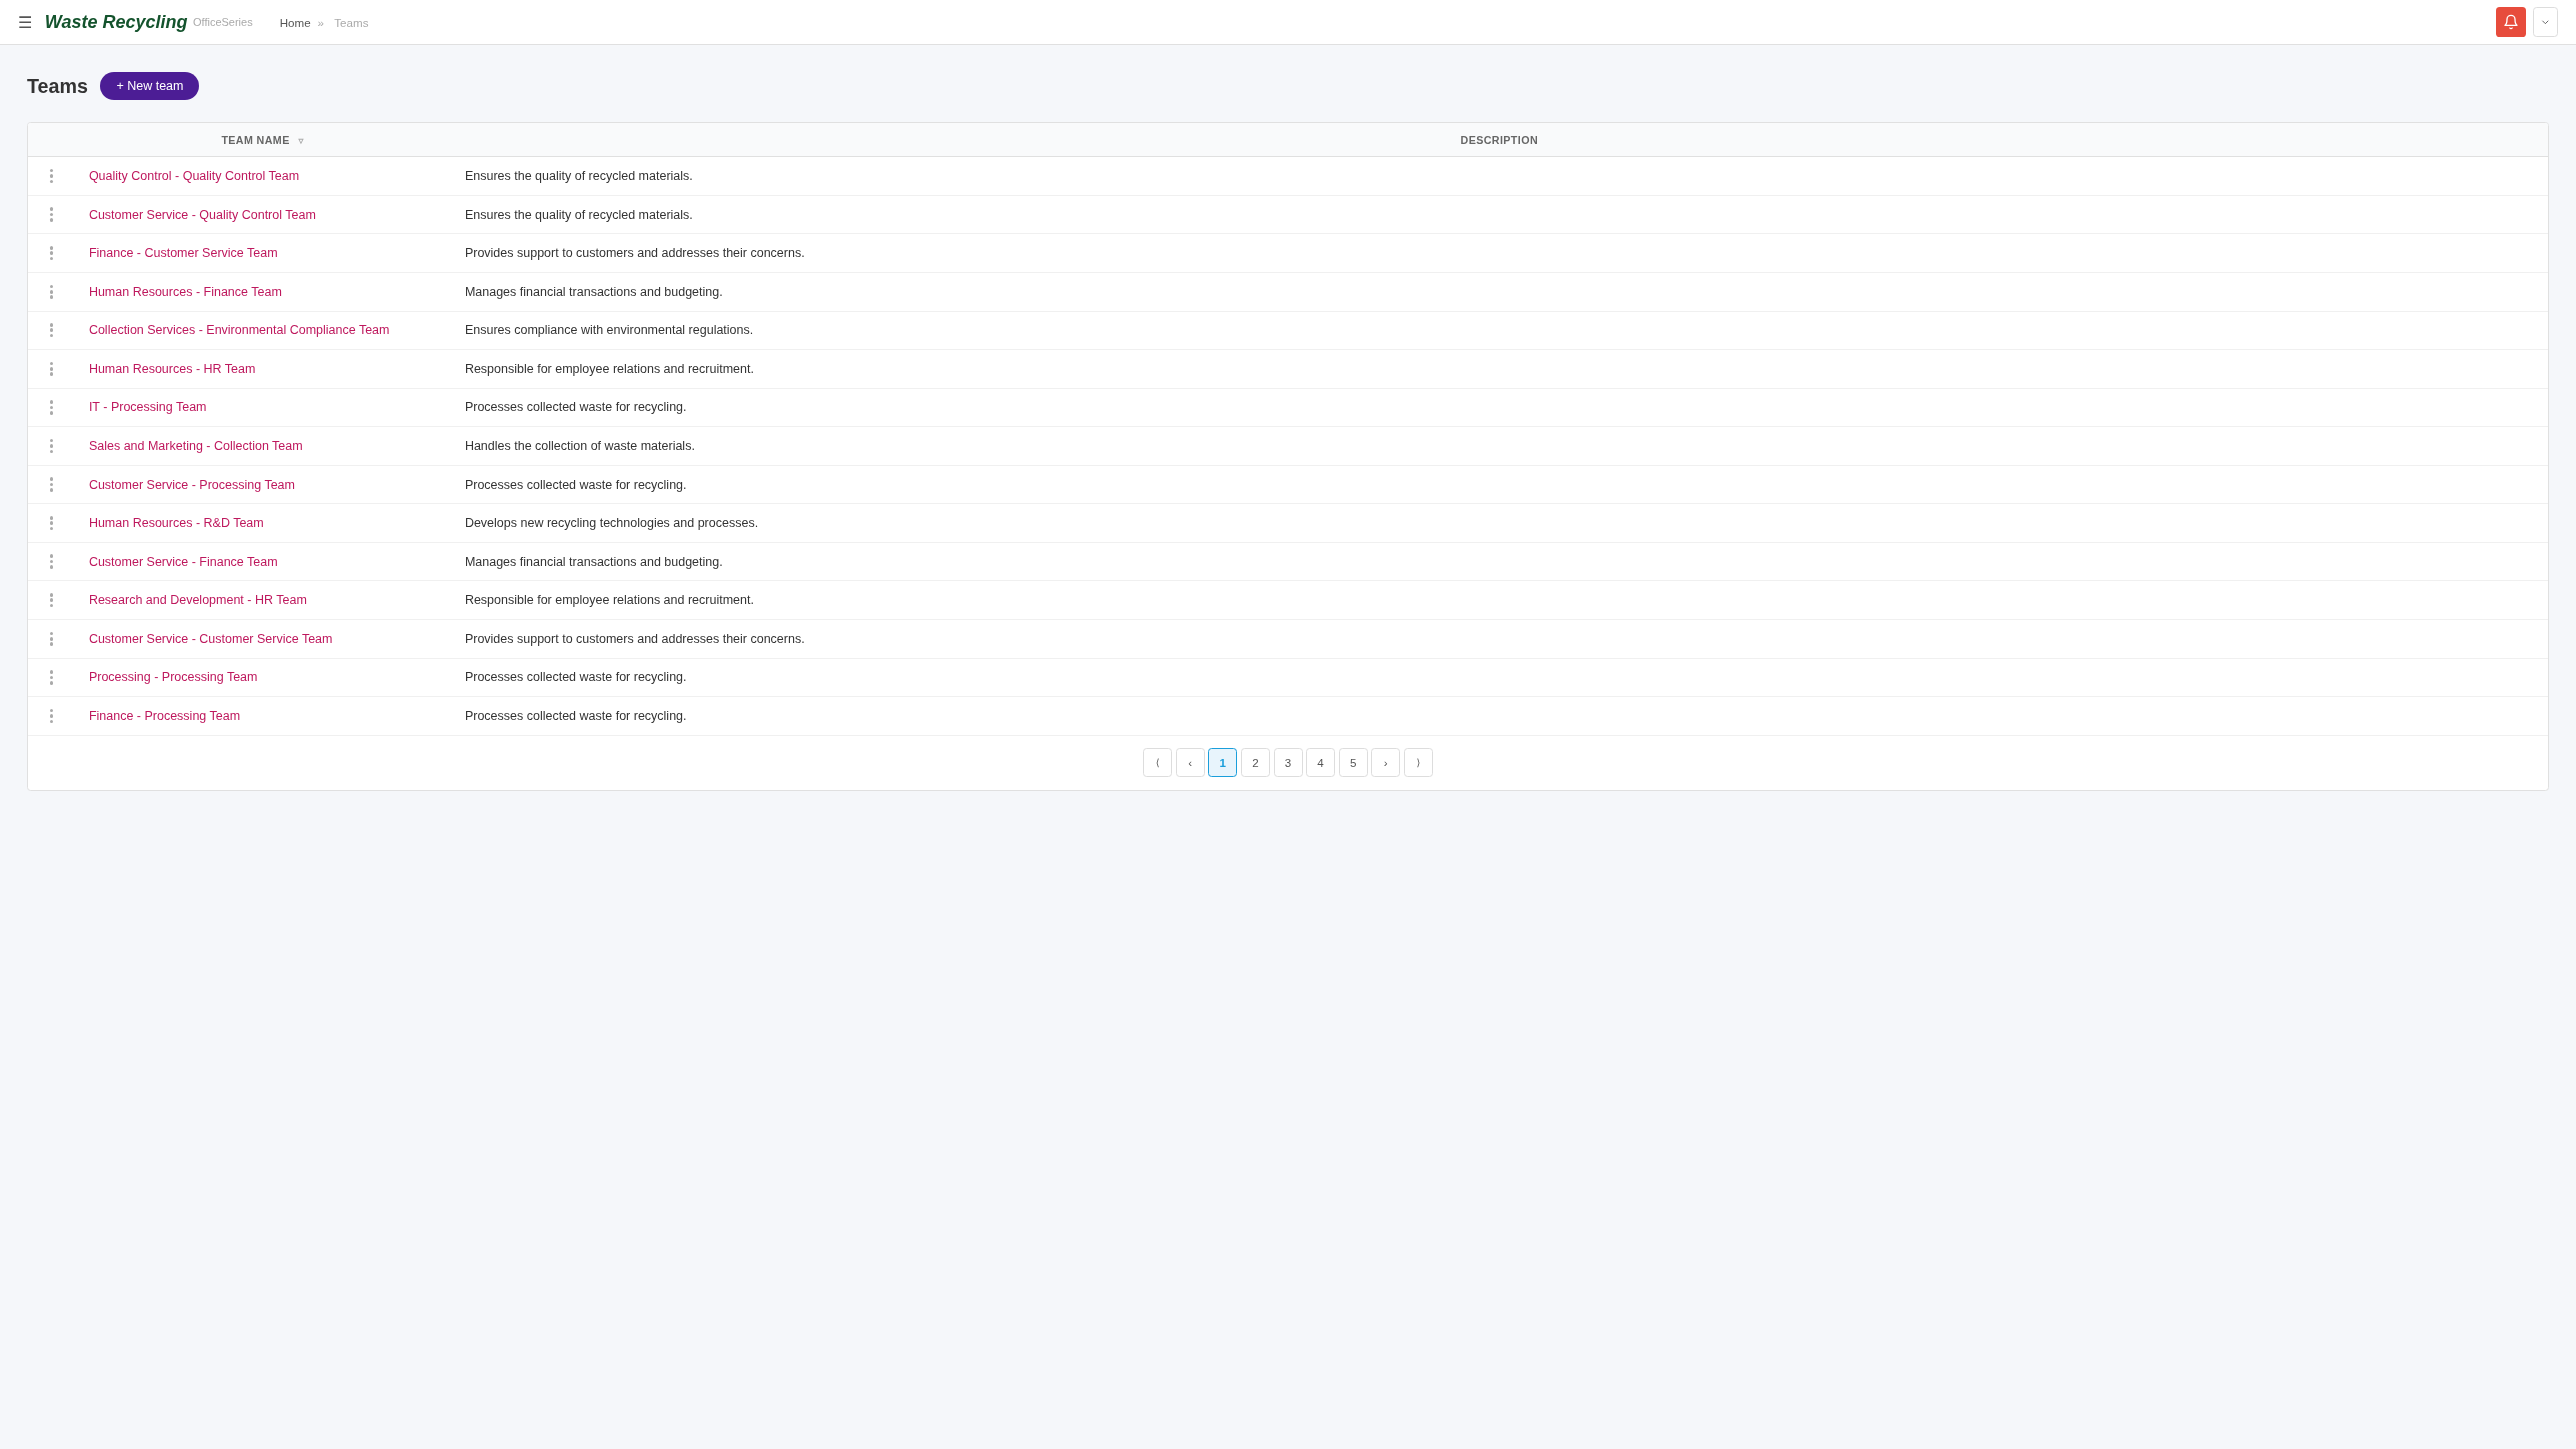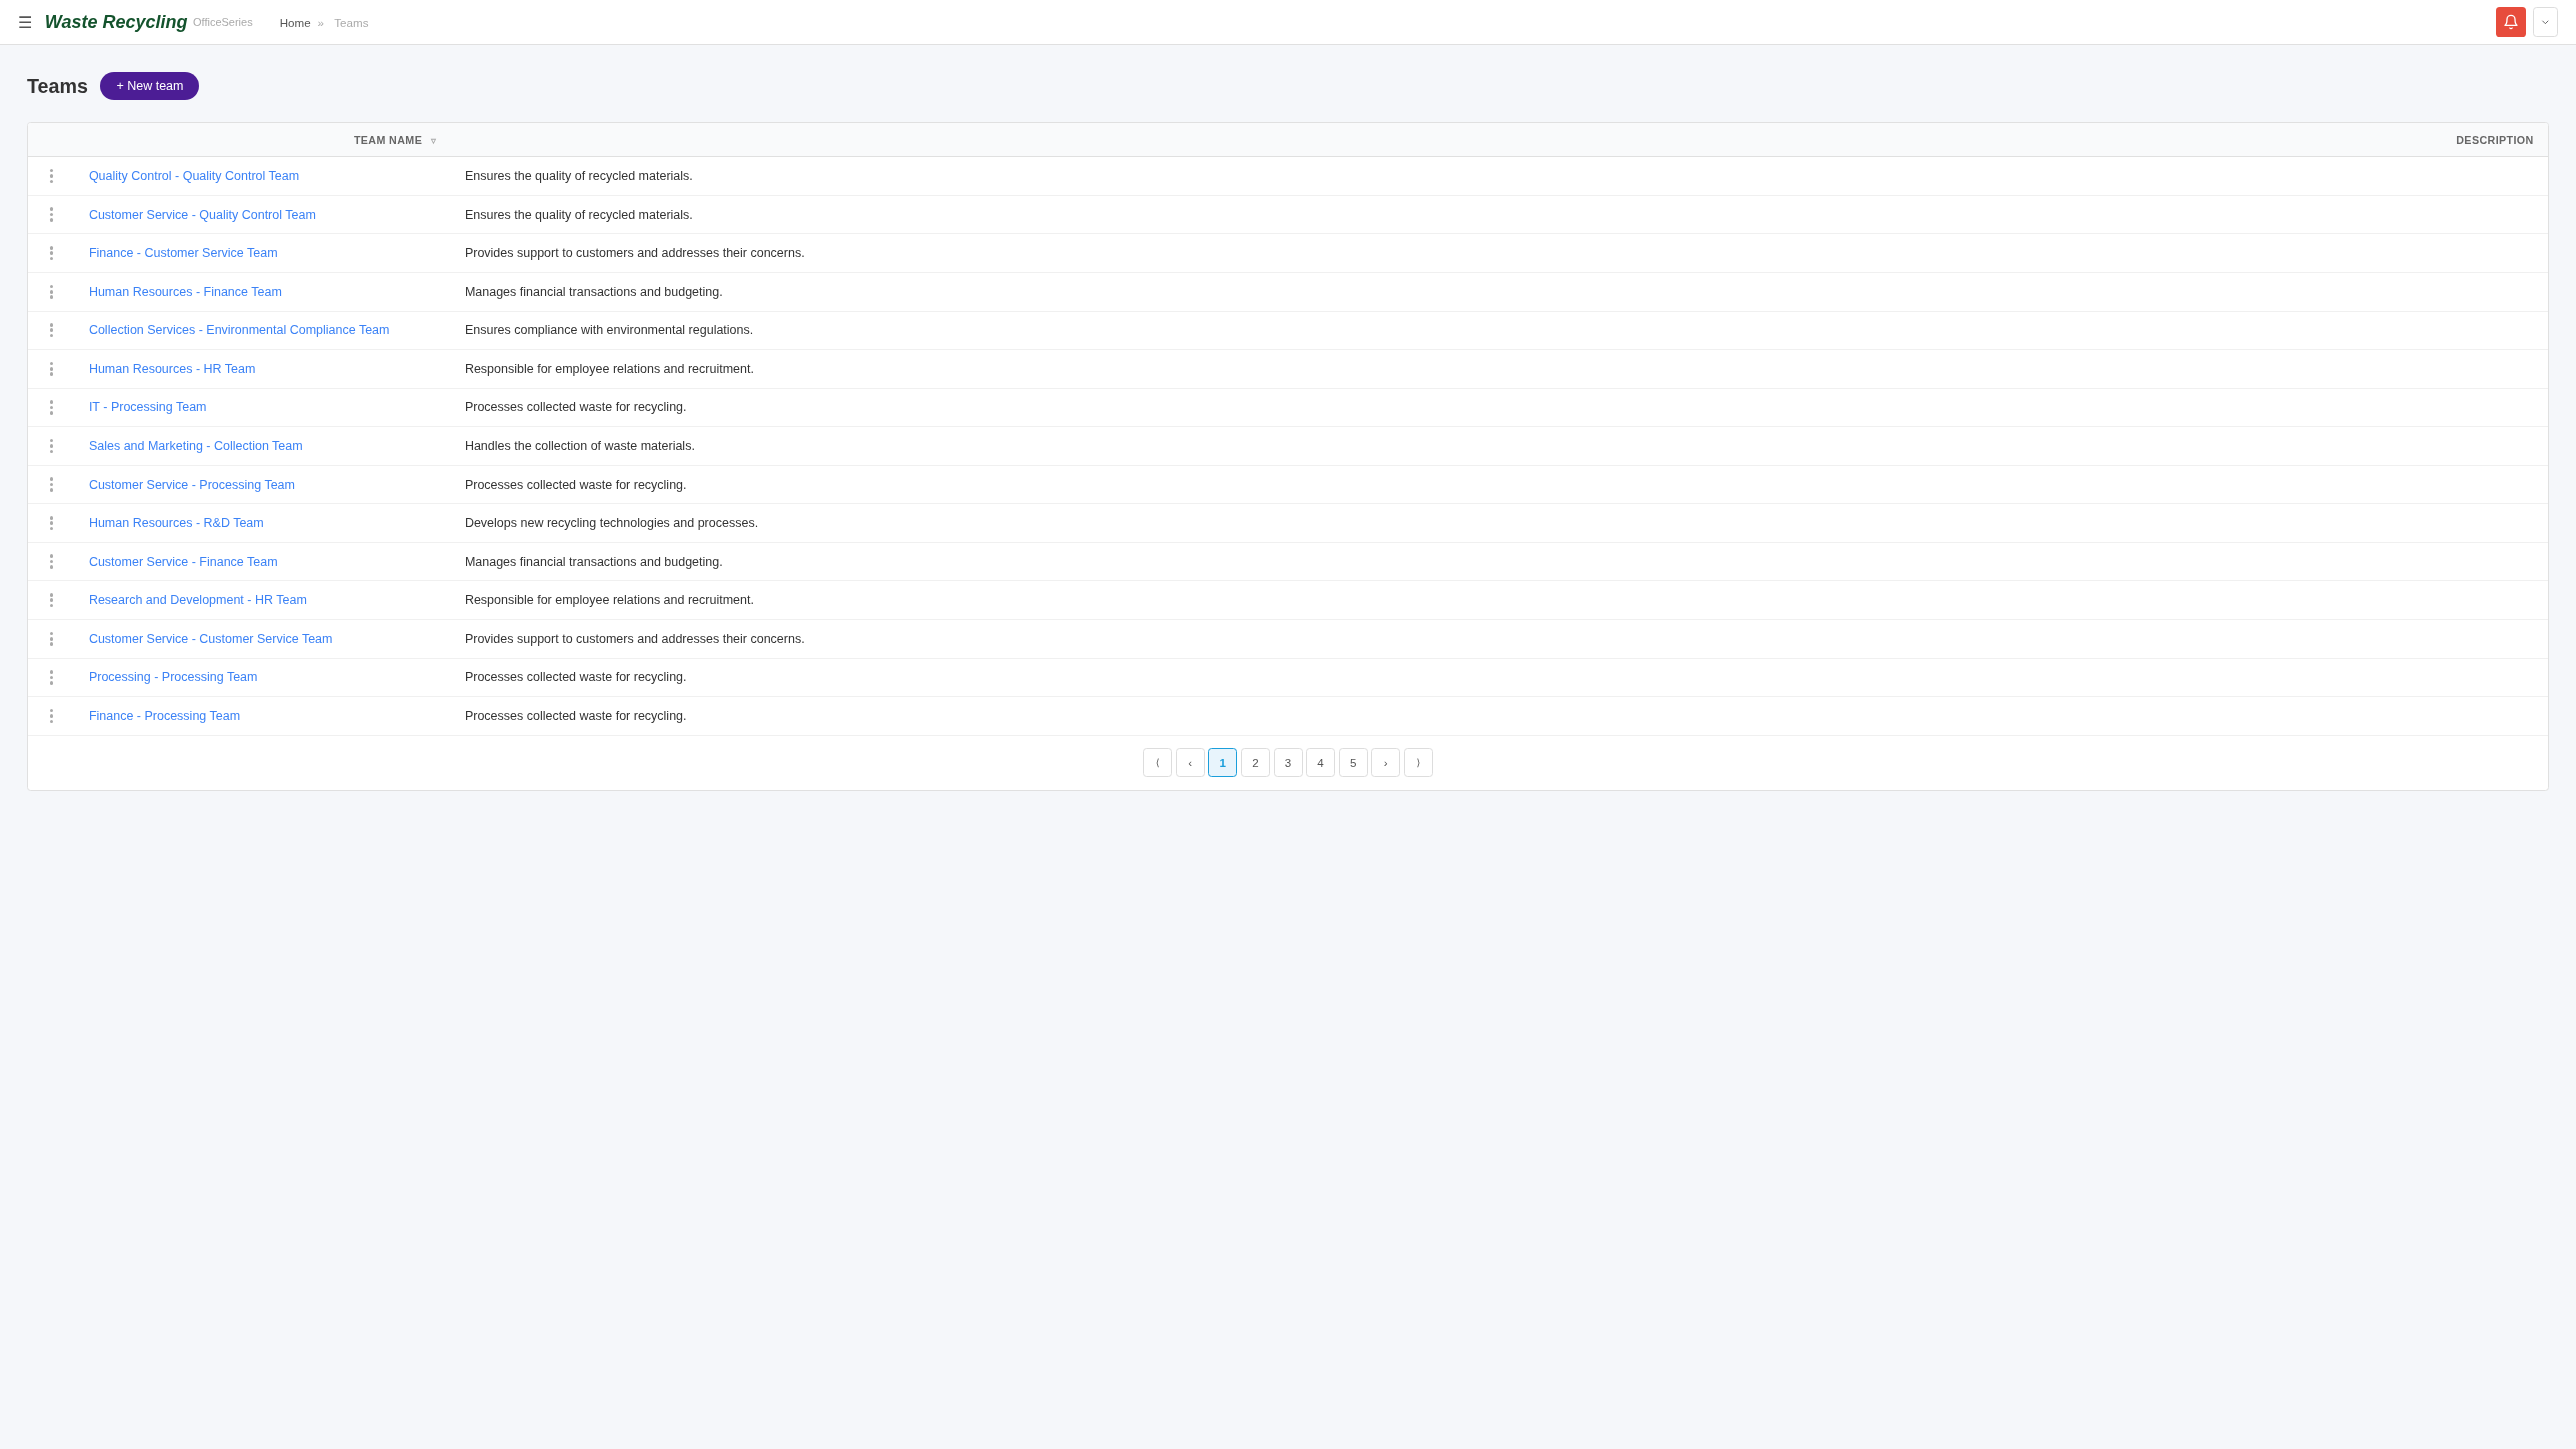--- a/index.html
+++ b/index.html
@@ -115,21 +115,21 @@
     }
     table {
       width: 100%;
       border-collapse: collapse;
     }
     thead tr {
       background: #f9fafb;
     }
     thead th {
       padding: 10.7px 14.3px;
-      text-align: right;
+      text-align: center;
       font-size: 10.7px;
       font-weight: 600;
       color: #666;
       text-transform: uppercase;
       letter-spacing: 0.4px;
       border-bottom: 0.9px solid #e0e0e0;
     }
     thead th:first-child {
       width: 45px;
     }
@@ -166,21 +166,21 @@
       width: 18px;
     }
     .row-menu span {
       display: block;
       width: 3.6px;
       height: 3.6px;
       background: #aaa;
       border-radius: 50%;
     }
     .team-link {
-      color: #3b82f6;
+      color: #be185d;
       text-decoration: none;
       cursor: pointer;
     }
 
     
     .pagination-row td {
       padding: 12.5px 14.3px;
       text-align: center;
     }
     .pagination {

